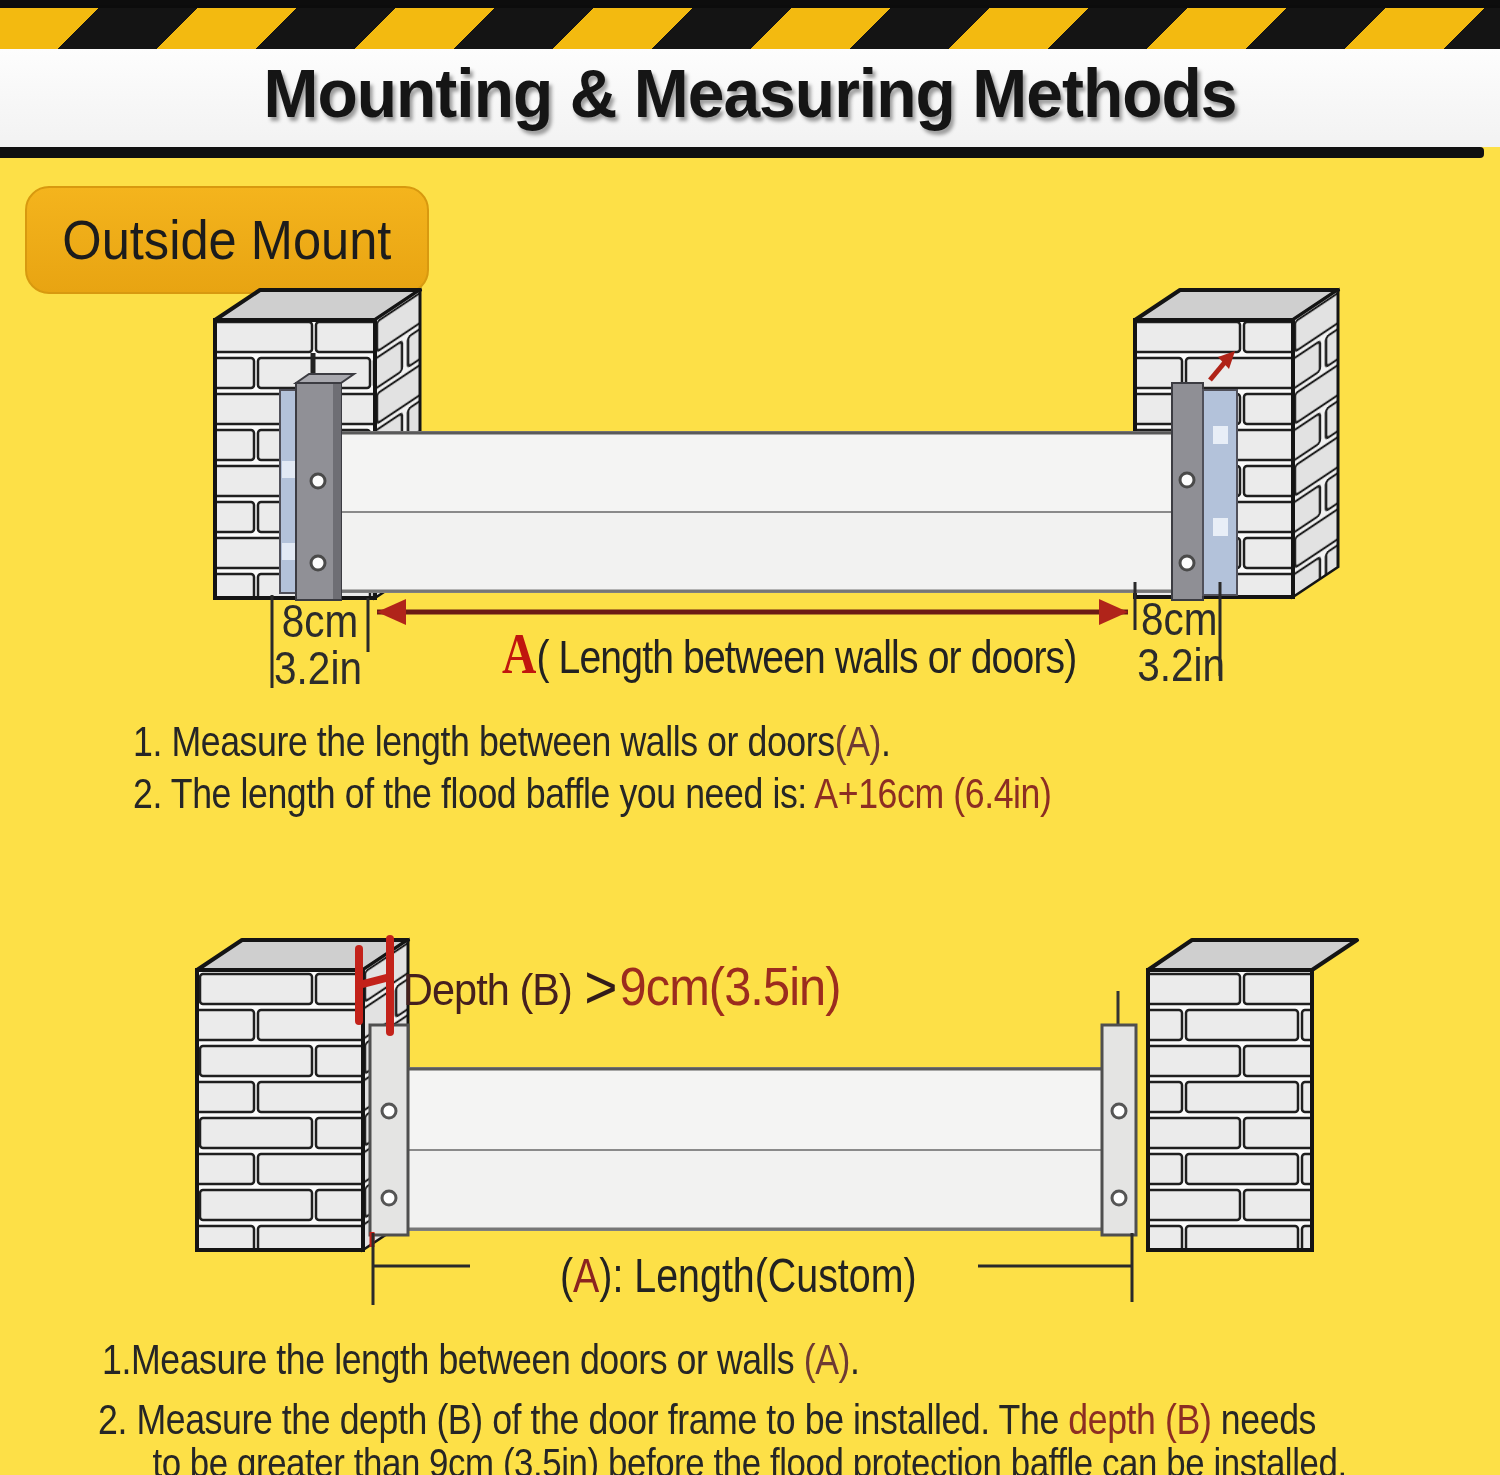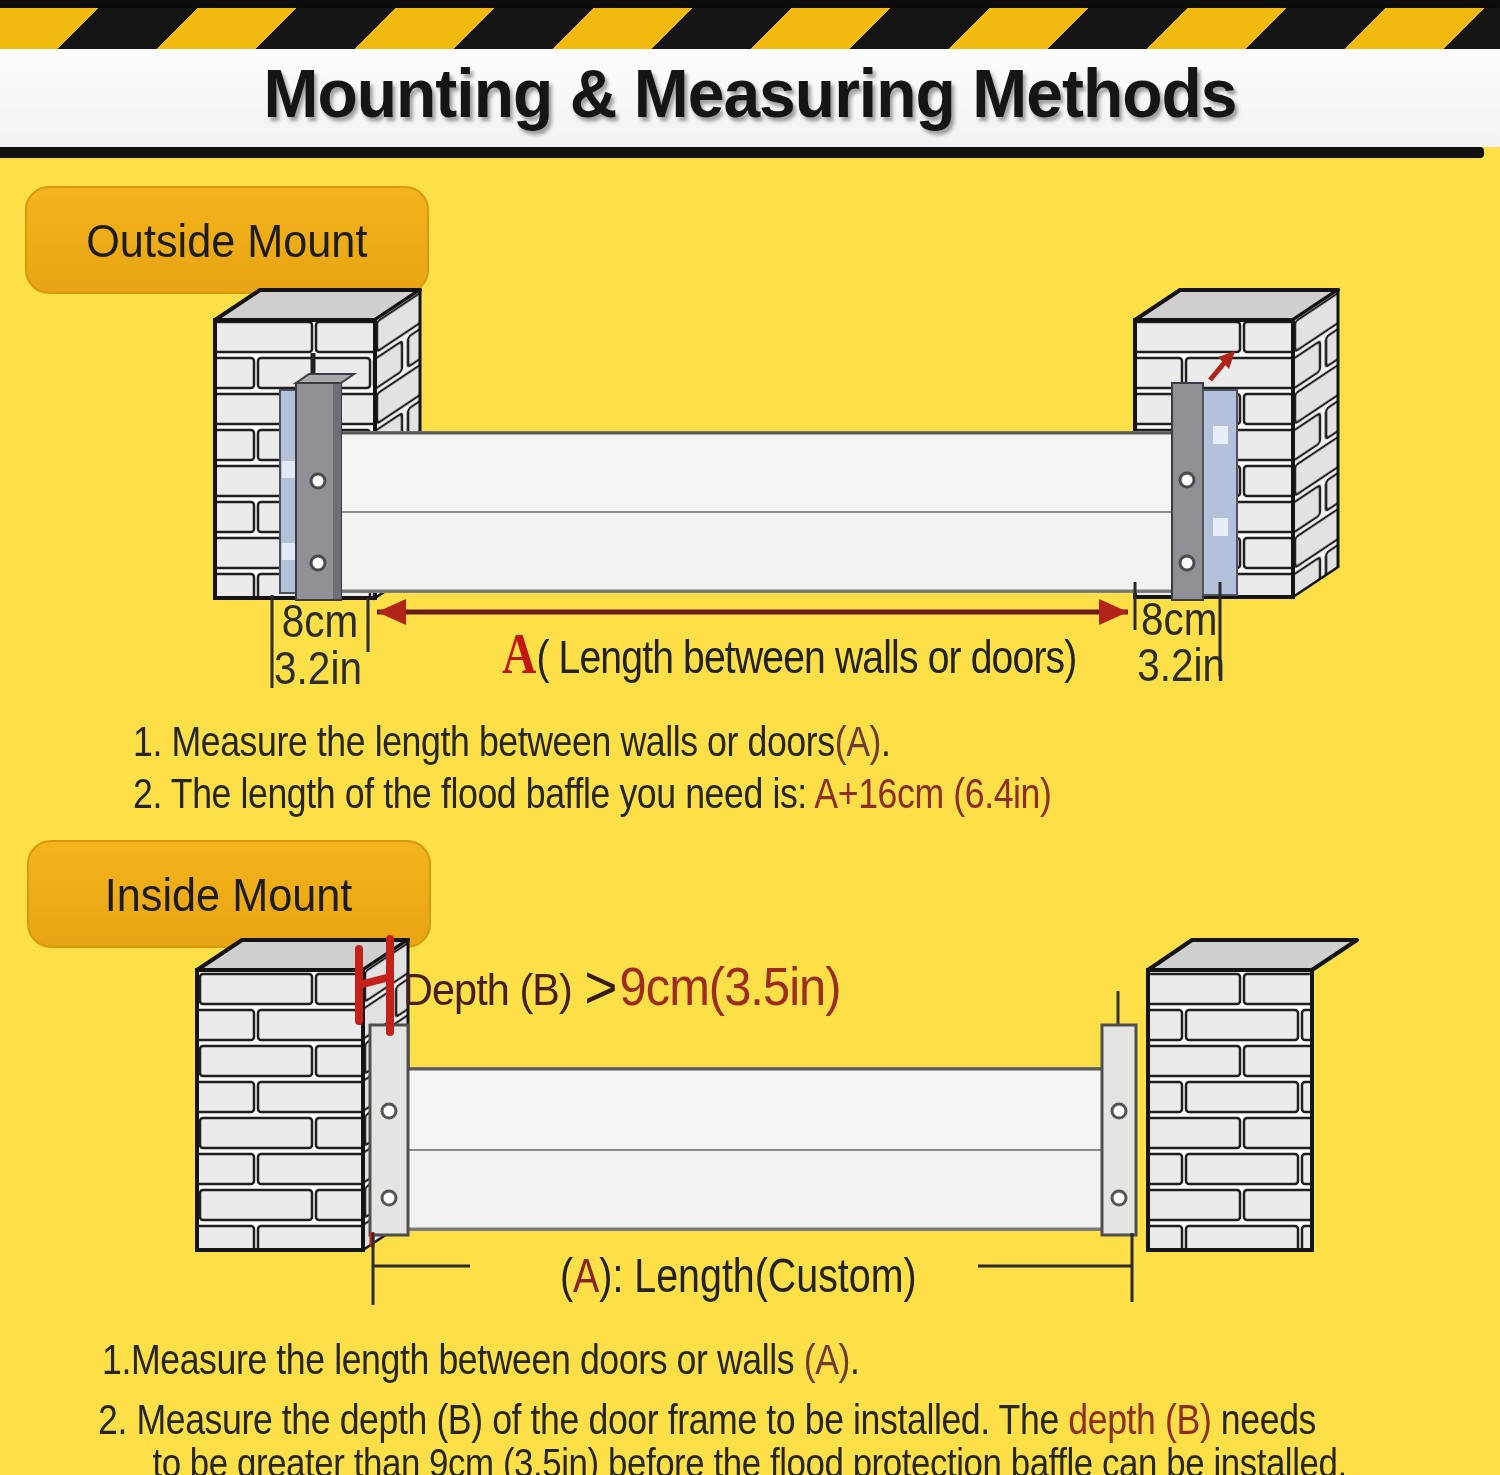--- a/index.html
+++ b/index.html
@@ -22,21 +22,21 @@
     text-shadow:3px 4px 4px #9c9c9c;transform:scaleX(.97);
     white-space:nowrap;
   }
   .underline{left:0;top:147px;width:1484px;height:11px;background:#101010;border-radius:0 4px 4px 0;}
   
   .badge{
     width:400px;height:104px;border-radius:24px;
     background:linear-gradient(#f4b41d,#e8a412);
     border:2px solid #d8990f;
     display:flex;align-items:center;justify-content:center;
-    font-size:47px;color:#1c1c1c;letter-spacing:0;
+    font-size:55px;color:#1c1c1c;letter-spacing:0;
   }
   .badge span{transform:scaleX(.92);white-space:nowrap;}
   .badge-outside{left:25px;top:186px;}
   .badge-inside{left:27px;top:840px;}
   
   .dimtxt{font-size:46px;color:#2c2c2c;text-align:center;transform:scaleX(.88);transform-origin:center;white-space:nowrap;}
   .span-label{left:502px;top:622px;white-space:nowrap;transform:scaleX(.85);transform-origin:left top;}
   .span-label .bigA{font-size:56px;font-weight:bold;color:#c0160e;font-family:"Liberation Serif",serif;}
   .span-label .rest{font-size:46px;color:#222222;letter-spacing:-1px;}
   .step{font-size:42px;letter-spacing:-.5px;white-space:nowrap;transform:scaleX(.85);transform-origin:left top;color:#262626;}
@@ -58,23 +58,20 @@
 
   <div class="abs topbar"></div>
   <div class="abs hazard"></div>
   <div class="abs title-band"></div>
   <div class="abs page-title">Mounting &amp; Measuring Methods</div>
   <div class="abs underline"></div>
 
   <div class="abs badge badge-outside">
     <span>Outside Mount</span>
   </div>
-  <div class="abs badge badge-inside">
-    <span>Inside Mount</span>
-  </div>
 
   <svg class="abs" style="left:140px;top:283px;" width="1360" height="410" viewBox="0 0 1360 410">
     <defs>
       <pattern id="bkA1" width="116" height="72" patternUnits="userSpaceOnUse">
         <rect width="116" height="72" fill="#fafafa"></rect>
         <rect x="2" y="3" width="112" height="30" rx="3" fill="#ebebeb" stroke="#1f1f1f" stroke-width="2.5"></rect>
         <rect x="-56" y="39" width="112" height="30" rx="3" fill="#ebebeb" stroke="#1f1f1f" stroke-width="2.5"></rect>
         <rect x="60" y="39" width="112" height="30" rx="3" fill="#ebebeb" stroke="#1f1f1f" stroke-width="2.5"></rect>
       </pattern>
       <pattern id="bkB1" width="62" height="72" patternUnits="userSpaceOnUse">

